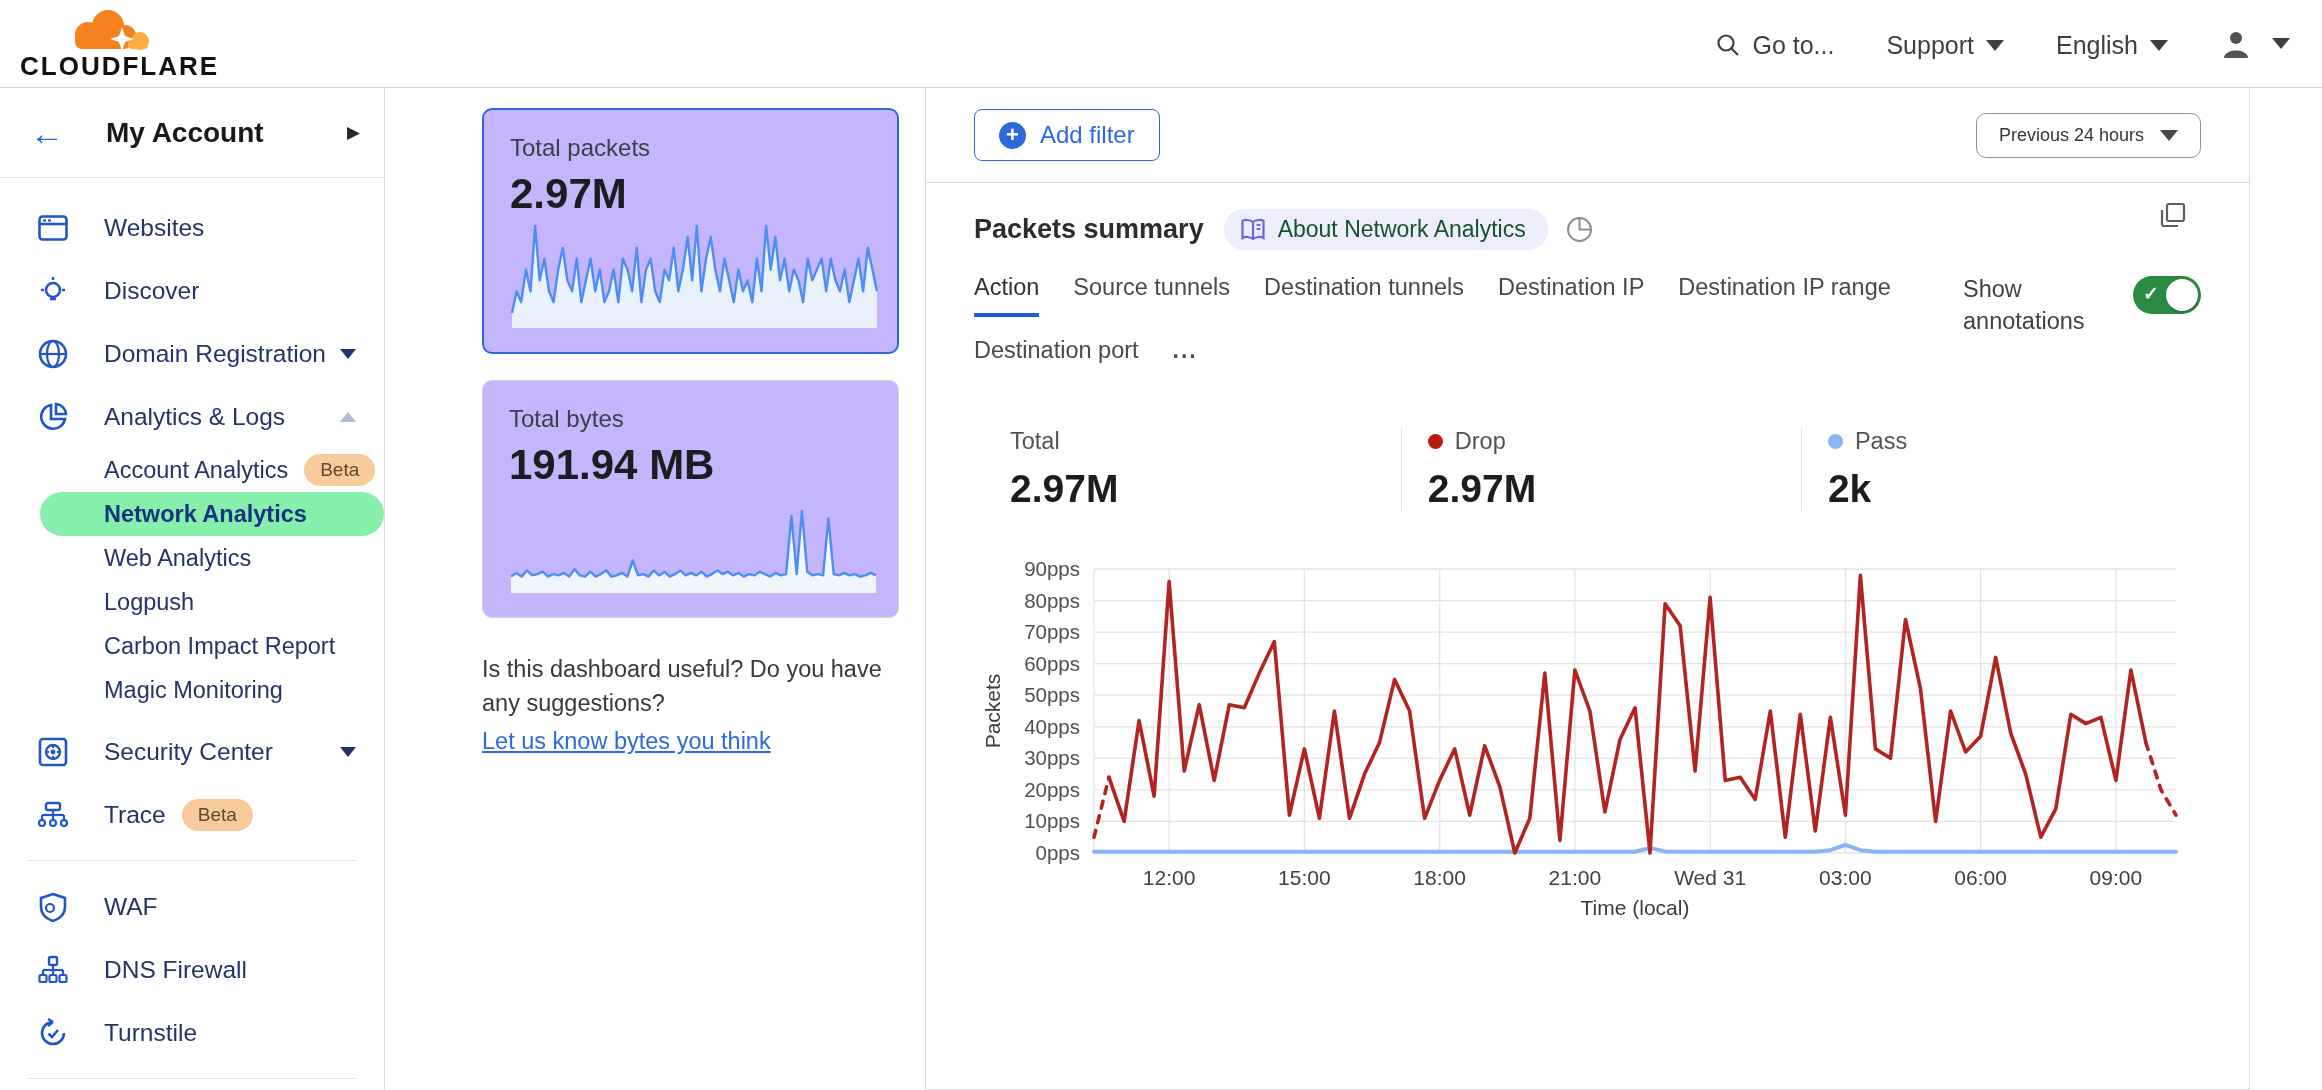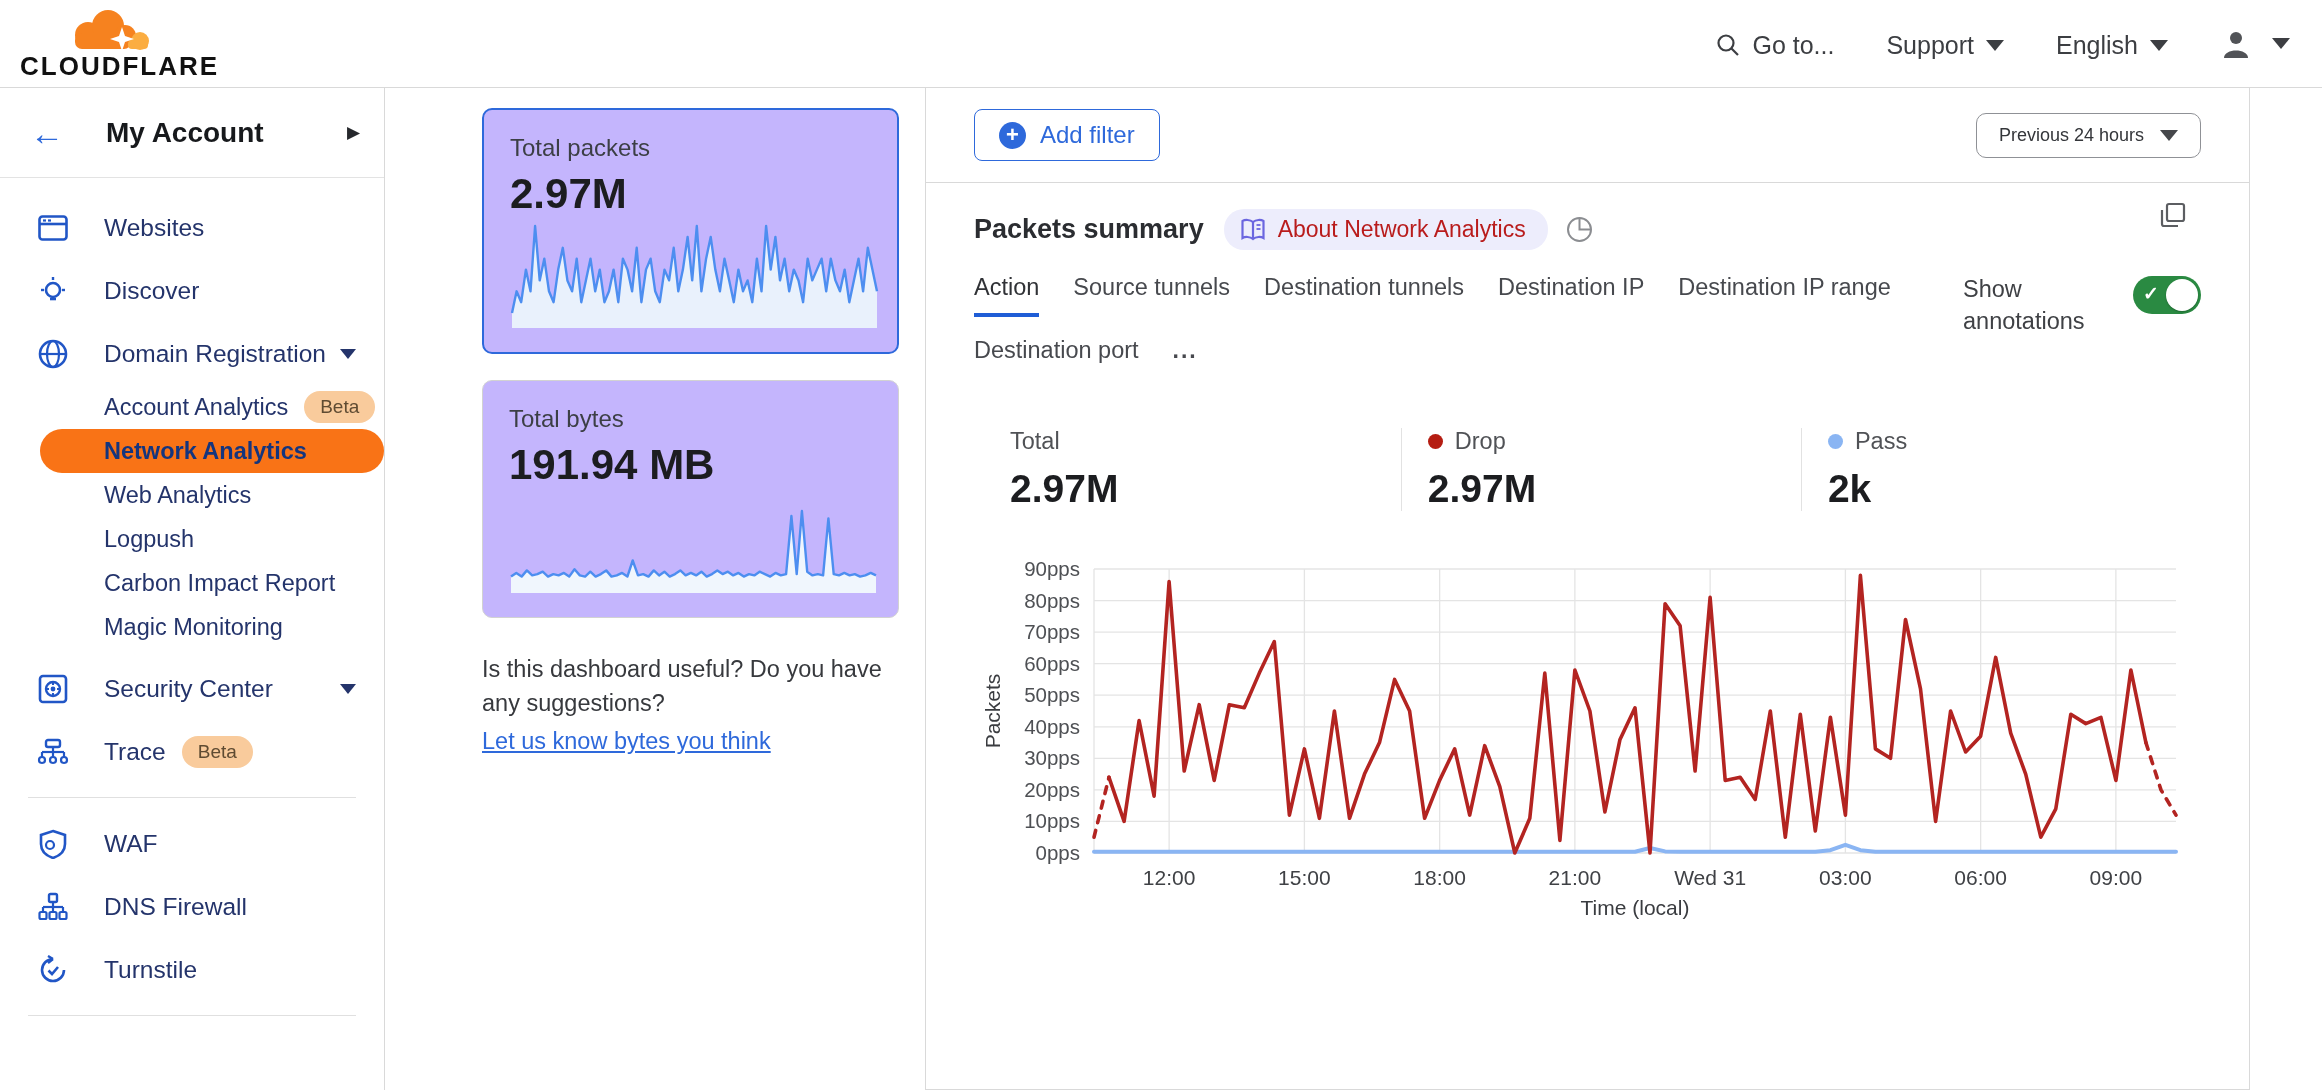--- a/index.html
+++ b/index.html
@@ -24,21 +24,21 @@
   .sidebar { width:385px; flex:0 0 385px; border-right:1px solid #d9d9d9; display:flex; flex-direction:column; overflow:hidden; }
   .acct-header { height:90px; flex:0 0 90px; border-bottom:1px solid #e3e3e3; display:flex; align-items:center; padding:0 24px 0 30px; }
   .back-arrow { color:#2e69db; font-size:34px; line-height:1; cursor:pointer; }
   .acct-title { font-size:28px; font-weight:bold; color:#17191c; margin-left:42px; flex:1; }
   .acct-chev { font-size:17px; color:#26282c; cursor:pointer; }
   .side-list { padding-top:18px; overflow:hidden; }
   .side-item { display:flex; align-items:center; height:63px; padding:0 28px 0 36px; font-size:24.5px; color:#24346b; cursor:pointer; }
   .side-item .ic { width:34px; display:flex; justify-content:center; flex:0 0 34px; }
   .side-item .lbl { margin-left:34px; flex:1; }
   .side-sub { display:flex; align-items:center; height:44px; padding-left:104px; font-size:23.5px; color:#24346b; cursor:pointer; }
-  .side-sub.selected { background:#f97316; border-radius:24px; margin-left:40px; padding-left:64px; font-weight:bold; color:#14357e; }
+  .side-sub.selected { background:#86efac; border-radius:24px; margin-left:40px; padding-left:64px; font-weight:bold; color:#14357e; }
   .beta { background:#f9cb9c; color:#5f4b32; font-size:19px; padding:5px 16px; border-radius:999px; margin-left:16px; }
   .chev-down { width:0;height:0;border-left:8px solid transparent;border-right:8px solid transparent;border-top:10px solid #24346b; }
   .chev-up-lite { width:0;height:0;border-left:8px solid transparent;border-right:8px solid transparent;border-bottom:10px solid #aebad4; }
   .side-div { border-top:1px solid #e0e0e0; margin:14px 28px; }
 
   
   .midcol { width:541px; flex:0 0 541px; border-right:1px solid #d9d9d9; padding:20px 27px 0 97px; }
   .mcard { width:417px; border:1px solid #d2d2d2; border-radius:10px; padding:24px 26px 18px 26px; background:#c4b5fd; cursor:pointer; }
   .mcard.selected { border:2.5px solid #2e69db; }
   .mcard + .mcard { margin-top:26px; }
@@ -53,21 +53,21 @@
   .filter-row { height:95px; flex:0 0 95px; border-bottom:1px solid #d9d9d9; display:flex; align-items:center; justify-content:space-between; padding:0 48px; }
   .add-filter { display:flex; align-items:center; gap:14px; border:1.5px solid #2e69db; color:#2e69db; border-radius:8px; padding:11px 24px; font-size:24px; background:#fff; cursor:pointer; }
   .plus-circle { width:27px; height:27px; border-radius:50%; background:#2e69db; color:#fff; display:flex; align-items:center; justify-content:center; font-size:22px; font-weight:bold; line-height:1; }
   .range-btn { display:flex; align-items:center; gap:16px; border:1.5px solid #8f9196; color:#34363a; border-radius:10px; padding:11px 22px; font-size:18px; background:#fff; cursor:pointer; }
   .range-btn .caret { border-top-color:#45474b; }
 
   .section { padding:26px 48px 0 48px; position:relative; border-bottom:1px solid #d9d9d9; flex:1; }
   .sec-title-row { display:flex; align-items:center; }
   .sec-title { font-size:27px; font-weight:bold; color:#2b2d31; }
   .about-badge { display:flex; align-items:center; gap:12px; background:#ededfc; border-radius:20px; padding:7px 22px 7px 16px; margin-left:20px; cursor:pointer; }
-  .about-badge .txt { font-size:23px; color:#b91c1c; }
+  .about-badge .txt { font-size:23px; color:#14532d; }
   .pie-icon-btn { margin-left:18px; cursor:pointer; display:flex; }
   .expand-btn { position:absolute; top:18px; right:62px; cursor:pointer; }
 
   .tabs-row { display:flex; justify-content:space-between; margin-top:24px; }
   .tabs { display:flex; flex-wrap:wrap; column-gap:34px; row-gap:20px; max-width:1045px; }
   .tab { font-size:23.5px; color:#47494e; padding-bottom:12px; border-bottom:4px solid transparent; cursor:pointer; white-space:nowrap; height:fit-content; }
   .tab.active { color:#303236; border-bottom-color:#1f5dd6; }
   .tab-more { font-size:23px; font-weight:bold; color:#47494e; letter-spacing:2px; cursor:pointer; align-self:flex-end; padding-bottom:16px; }
   .annot { display:flex; align-items:flex-start; gap:30px; }
   .annot-label { font-size:23.5px; color:#3f4145; width:140px; line-height:1.35; }
@@ -171,20 +171,30 @@
             <svg width="30" height="30" viewBox="0 0 30 30">
                 <circle cx="15" cy="15" r="13" fill="none" stroke="#2156c6" stroke-width="2.6"></circle>
                 <ellipse cx="15" cy="15" rx="6" ry="13" fill="none" stroke="#2156c6" stroke-width="2.2"></ellipse>
                 <line x1="2" y1="15" x2="28" y2="15" stroke="#2156c6" stroke-width="2.2"></line>
               </svg>
           </span>
           <span class="lbl">Domain Registration</span>
           <span class="chev-down"></span>
         </div>
 
+        <div class="side-item">
+          <span class="ic">
+            <svg width="30" height="30" viewBox="0 0 30 30">
+                <path d="M13 3 A12 12 0 1 0 27 17 L13 17 Z" fill="none" stroke="#2156c6" stroke-width="2.6"></path>
+                <path d="M18 2 A11 11 0 0 1 28 12 L18 12 Z" fill="none" stroke="#2156c6" stroke-width="2.6"></path>
+              </svg>
+          </span>
+          <span class="lbl">Analytics &amp; Logs</span>
+          <span class="chev-up-lite"></span>
+        </div>
 
         <div class="side-sub">
           <span>Account Analytics</span>
           <span class="beta">Beta</span>
         </div>
         <div class="side-sub selected">
           <span>Network Analytics</span>
         </div>
         <div class="side-sub">
           <span>Web Analytics</span>

